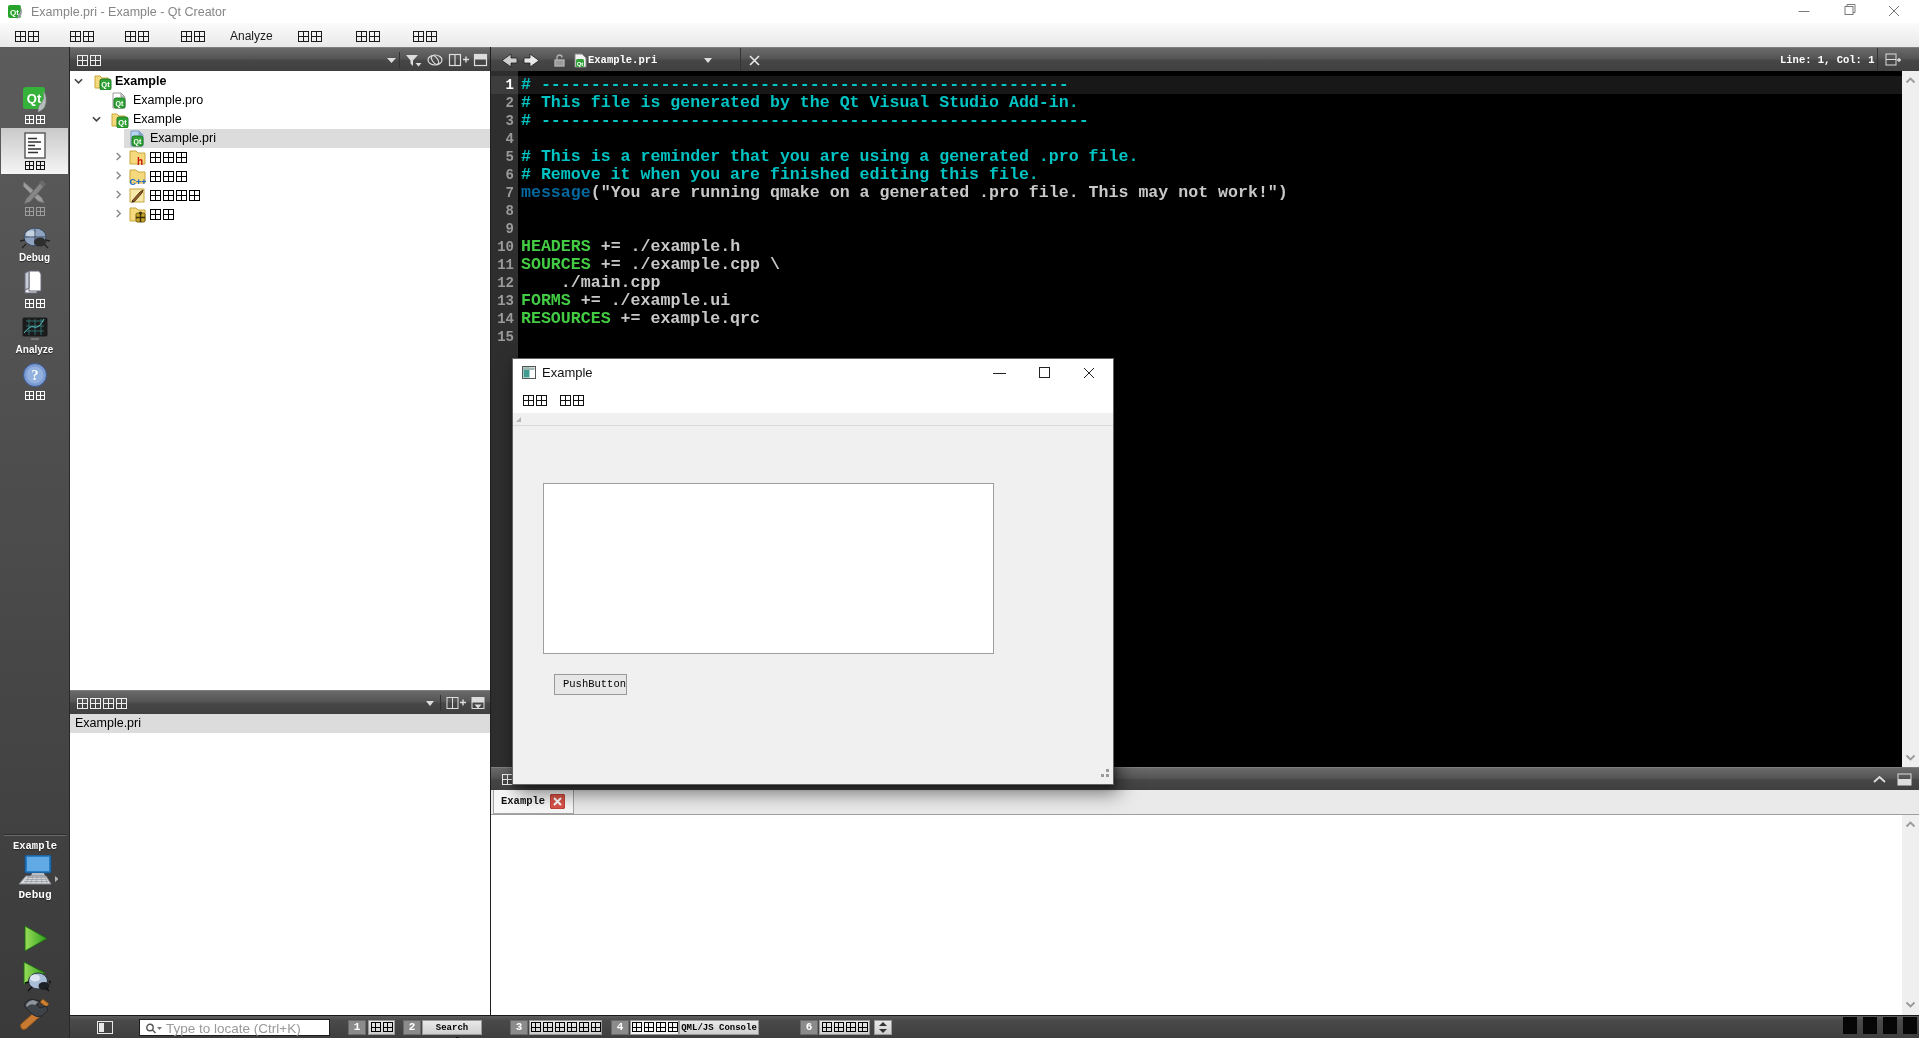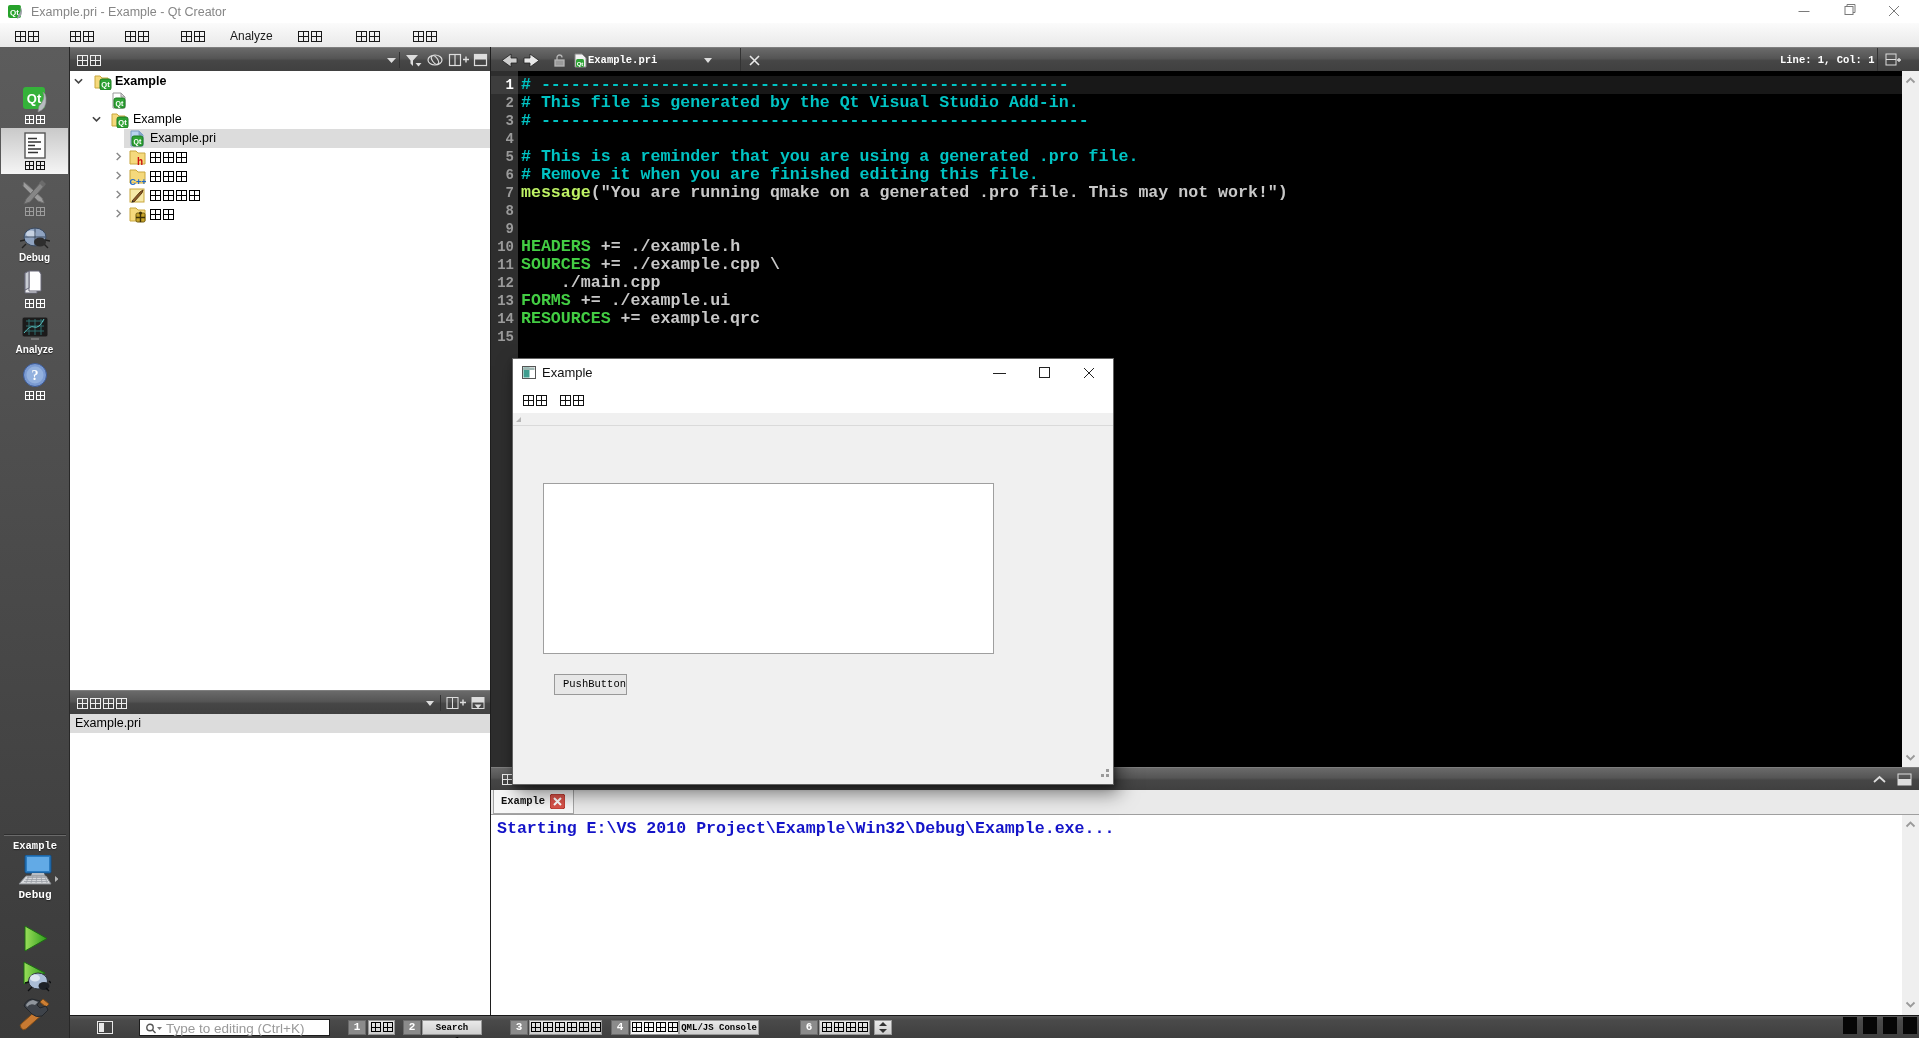--- a/index.html
+++ b/index.html
@@ -36,21 +36,21 @@
 .row{position:absolute;left:0;width:421px;height:19px;line-height:19px;font-size:12.5px;white-space:nowrap}
 .chev{position:absolute;width:9px;height:9px;color:#555}
 
 #edbar{left:491px;top:47px;width:1428px;height:24px}
 #gutter{left:491px;top:71px;width:27px;height:696px;background:#2e2e2e;font-family:"Liberation Mono",monospace;font-size:14px;font-weight:bold;color:#9a9a9a;text-align:right}
 #gutter{padding-top:5px;box-sizing:border-box}
 #gutter div{height:18px;line-height:18px;padding-right:4px}
 #code{left:518px;top:71px;width:1384px;height:696px;background:#000}
 #codepre{position:absolute;left:521px;top:76px;margin:0;font-family:"Liberation Mono",monospace;
  font-size:16.6px;line-height:18px;font-weight:bold;color:#c8c8c8;white-space:pre}
-.cmt{color:#00c3c3}.kw{color:#bef264}.var{color:#43cc43}
+.cmt{color:#00c3c3}.kw{color:#0369a1}.var{color:#43cc43}
 #curline{left:518px;top:76px;width:1384px;height:18px;background:#181818}
 #curnum{left:491px;top:76px;width:27px;height:18px;background:#3d3d3d;color:#fff;font-family:"Liberation Mono",monospace;font-size:14px;font-weight:bold;text-align:right;line-height:18px;padding-right:4px;box-sizing:border-box}
 #edscroll{left:1902px;top:71px;width:17px;height:696px;background:#efefef}
 
 #ophead{left:491px;top:767px;width:1428px;height:23px}
 #optabs{left:491px;top:790px;width:1428px;height:25px;background:#eaeaea;border-bottom:1px solid #9f9f9f;box-sizing:border-box}
 #optab{position:absolute;left:2px;top:0px;width:81px;height:24px;background:#f7f7f7;border:1px solid #a5a5a5;border-top:none;box-sizing:border-box}
 #opbody{left:491px;top:815px;width:1411px;height:200px;background:#fff}
 #opscroll{left:1902px;top:815px;width:17px;height:200px;background:#efefef}
 .opline{position:absolute;left:6px;font-family:"Liberation Mono",monospace;font-size:16.6px;line-height:19px;font-weight:bold;white-space:pre}
@@ -221,20 +221,21 @@
 <div class="abs" id="ptree">
   <svg class="chev" style="left:4px;top:6px" width="10" height="9" viewBox="0 0 10 9">
         <path d="M1 2 l4 4 4-4" stroke="#444" stroke-width="1.8" fill="none"></path>
       </svg>
   <div class="row" style="top:1px;font-weight:bold;left:45px">Example</div>
   <svg class="abs" style="left:24px;top:3px" width="18" height="16" viewBox="0 0 18 16">
         <path d="M1 2 h5 l2 2 h6 v10 H1 Z" fill="#f5d97c" stroke="#c9a73e"></path>
         <rect x="6" y="5" width="11" height="11" rx="2" fill="#2fa335" stroke="#1d7a22"></rect>
         <text x="11.5" y="13" font-size="7.5" font-weight="bold" fill="#fff" text-anchor="middle" font-family="Liberation Sans">Qt</text>
       </svg>
+  <div class="row" style="top:20px;left:63px">Example.pro</div>
   <svg class="abs" style="left:41px;top:21px" width="17" height="17" viewBox="0 0 17 17">
         <path d="M2 1 h8 l4 4 v11 H2 Z" fill="#fff" stroke="#9a9a9a"></path>
         <path d="M10 1 l4 4 h-4 Z" fill="#d8d8d8" stroke="#9a9a9a"></path>
         <rect x="3" y="6" width="11" height="10" rx="2" fill="#2fa335" stroke="#1d7a22"></rect>
         <text x="8.5" y="13.5" font-size="7" font-weight="bold" fill="#fff" text-anchor="middle" font-family="Liberation Sans">Qt</text>
       </svg>
   <svg class="chev" style="left:22px;top:44px" width="10" height="9" viewBox="0 0 10 9">
         <path d="M1 2 l4 4 4-4" stroke="#444" stroke-width="1.8" fill="none"></path>
       </svg>
   <div class="row" style="top:39px;left:63px">Example</div>
@@ -387,42 +388,41 @@
 <div class="abs" id="optabs">
   <div id="optab">
     <span class="abs mono" style="left:7px;top:5px;font-size:10.5px;font-weight:bold;color:#111">Example</span>
     <svg class="abs" style="left:56px;top:4px" width="15" height="15" viewBox="0 0 15 15">
           <rect x="0" y="0" width="15" height="15" rx="3" fill="#d9534a" stroke="#b03328"></rect>
           <path d="M4 4 l7 7 M11 4 l-7 7" stroke="#fff" stroke-width="2"></path>
         </svg>
   </div>
 </div>
 <div class="abs" id="opbody">
-  <div class="opline" style="top:4px;color:#1414c8">Starting E:\VS 2010 Project\Example\Win32\Debug\Example.exe...</div>
 </div>
 <div class="abs" id="opscroll">
   <svg class="abs" style="left:3px;top:6px" width="11" height="7" viewBox="0 0 11 7">
         <path d="M1.5 5.5 l4 -4 4 4" stroke="#9a9a9a" stroke-width="1.8" fill="none"></path>
       </svg>
   <svg class="abs" style="left:3px;top:186px" width="11" height="7" viewBox="0 0 11 7">
         <path d="M1.5 1.5 l4 4 4 -4" stroke="#9a9a9a" stroke-width="1.8" fill="none"></path>
       </svg>
 </div>
 <div class="abs" id="statusbar">
   <svg class="abs" style="left:27px;top:5px" width="16" height="13" viewBox="0 0 16 13">
         <rect x=".5" y=".5" width="15" height="12" fill="none" stroke="#e8e8e8"></rect>
         <rect x="2" y="2" width="5" height="9" fill="#e8e8e8"></rect>
       </svg>
   <div class="abs" style="left:69px;top:3px;width:191px;height:17px;background:#fff;border:1px solid #1c1c1c;box-sizing:border-box">
     <svg class="abs" style="left:5px;top:3px" width="18" height="11" viewBox="0 0 18 11">
           <circle cx="5" cy="4.5" r="3.2" fill="none" stroke="#555" stroke-width="1.4"></circle>
           <path d="M7.5 7 l3 3" stroke="#555" stroke-width="1.4"></path>
           <path d="M12 4 l5 0 -2.5 3 Z" fill="#777"></path>
         </svg>
-    <span class="abs" style="left:26px;top:1px;color:#9a9a9a;font-size:13.5px;white-space:nowrap">Type to editing (Ctrl+K)</span>
+    <span class="abs" style="left:26px;top:1px;color:#9a9a9a;font-size:13.5px;white-space:nowrap">Type to locate (Ctrl+K)</span>
   </div>
   <div class="sbnum" style="left:278px">1</div>
       <div class="sbtab" style="left:298px;width:27px"><span class="q qt"></span><span class="q qt"></span></div>
   <div class="sbnum" style="left:333px">2</div>
       <div class="sbtab" style="left:352px;width:60px">Search Results</div>
   <div class="sbnum" style="left:440px">3</div>
       <div class="sbtab" style="left:459px;width:73px"><span class="q qt"></span><span class="q qt"></span><span class="q qt"></span><span class="q qt"></span><span class="q qt"></span><span class="q qt"></span></div>
   <div class="sbnum" style="left:541px">4</div>
       <div class="sbtab" style="left:560px;width:49px;background:#f5f5f5"><span class="q qt"></span><span class="q qt"></span><span class="q qt"></span><span class="q qt"></span></div>
   <div class="sbnum" style="left:618px">5</div>

